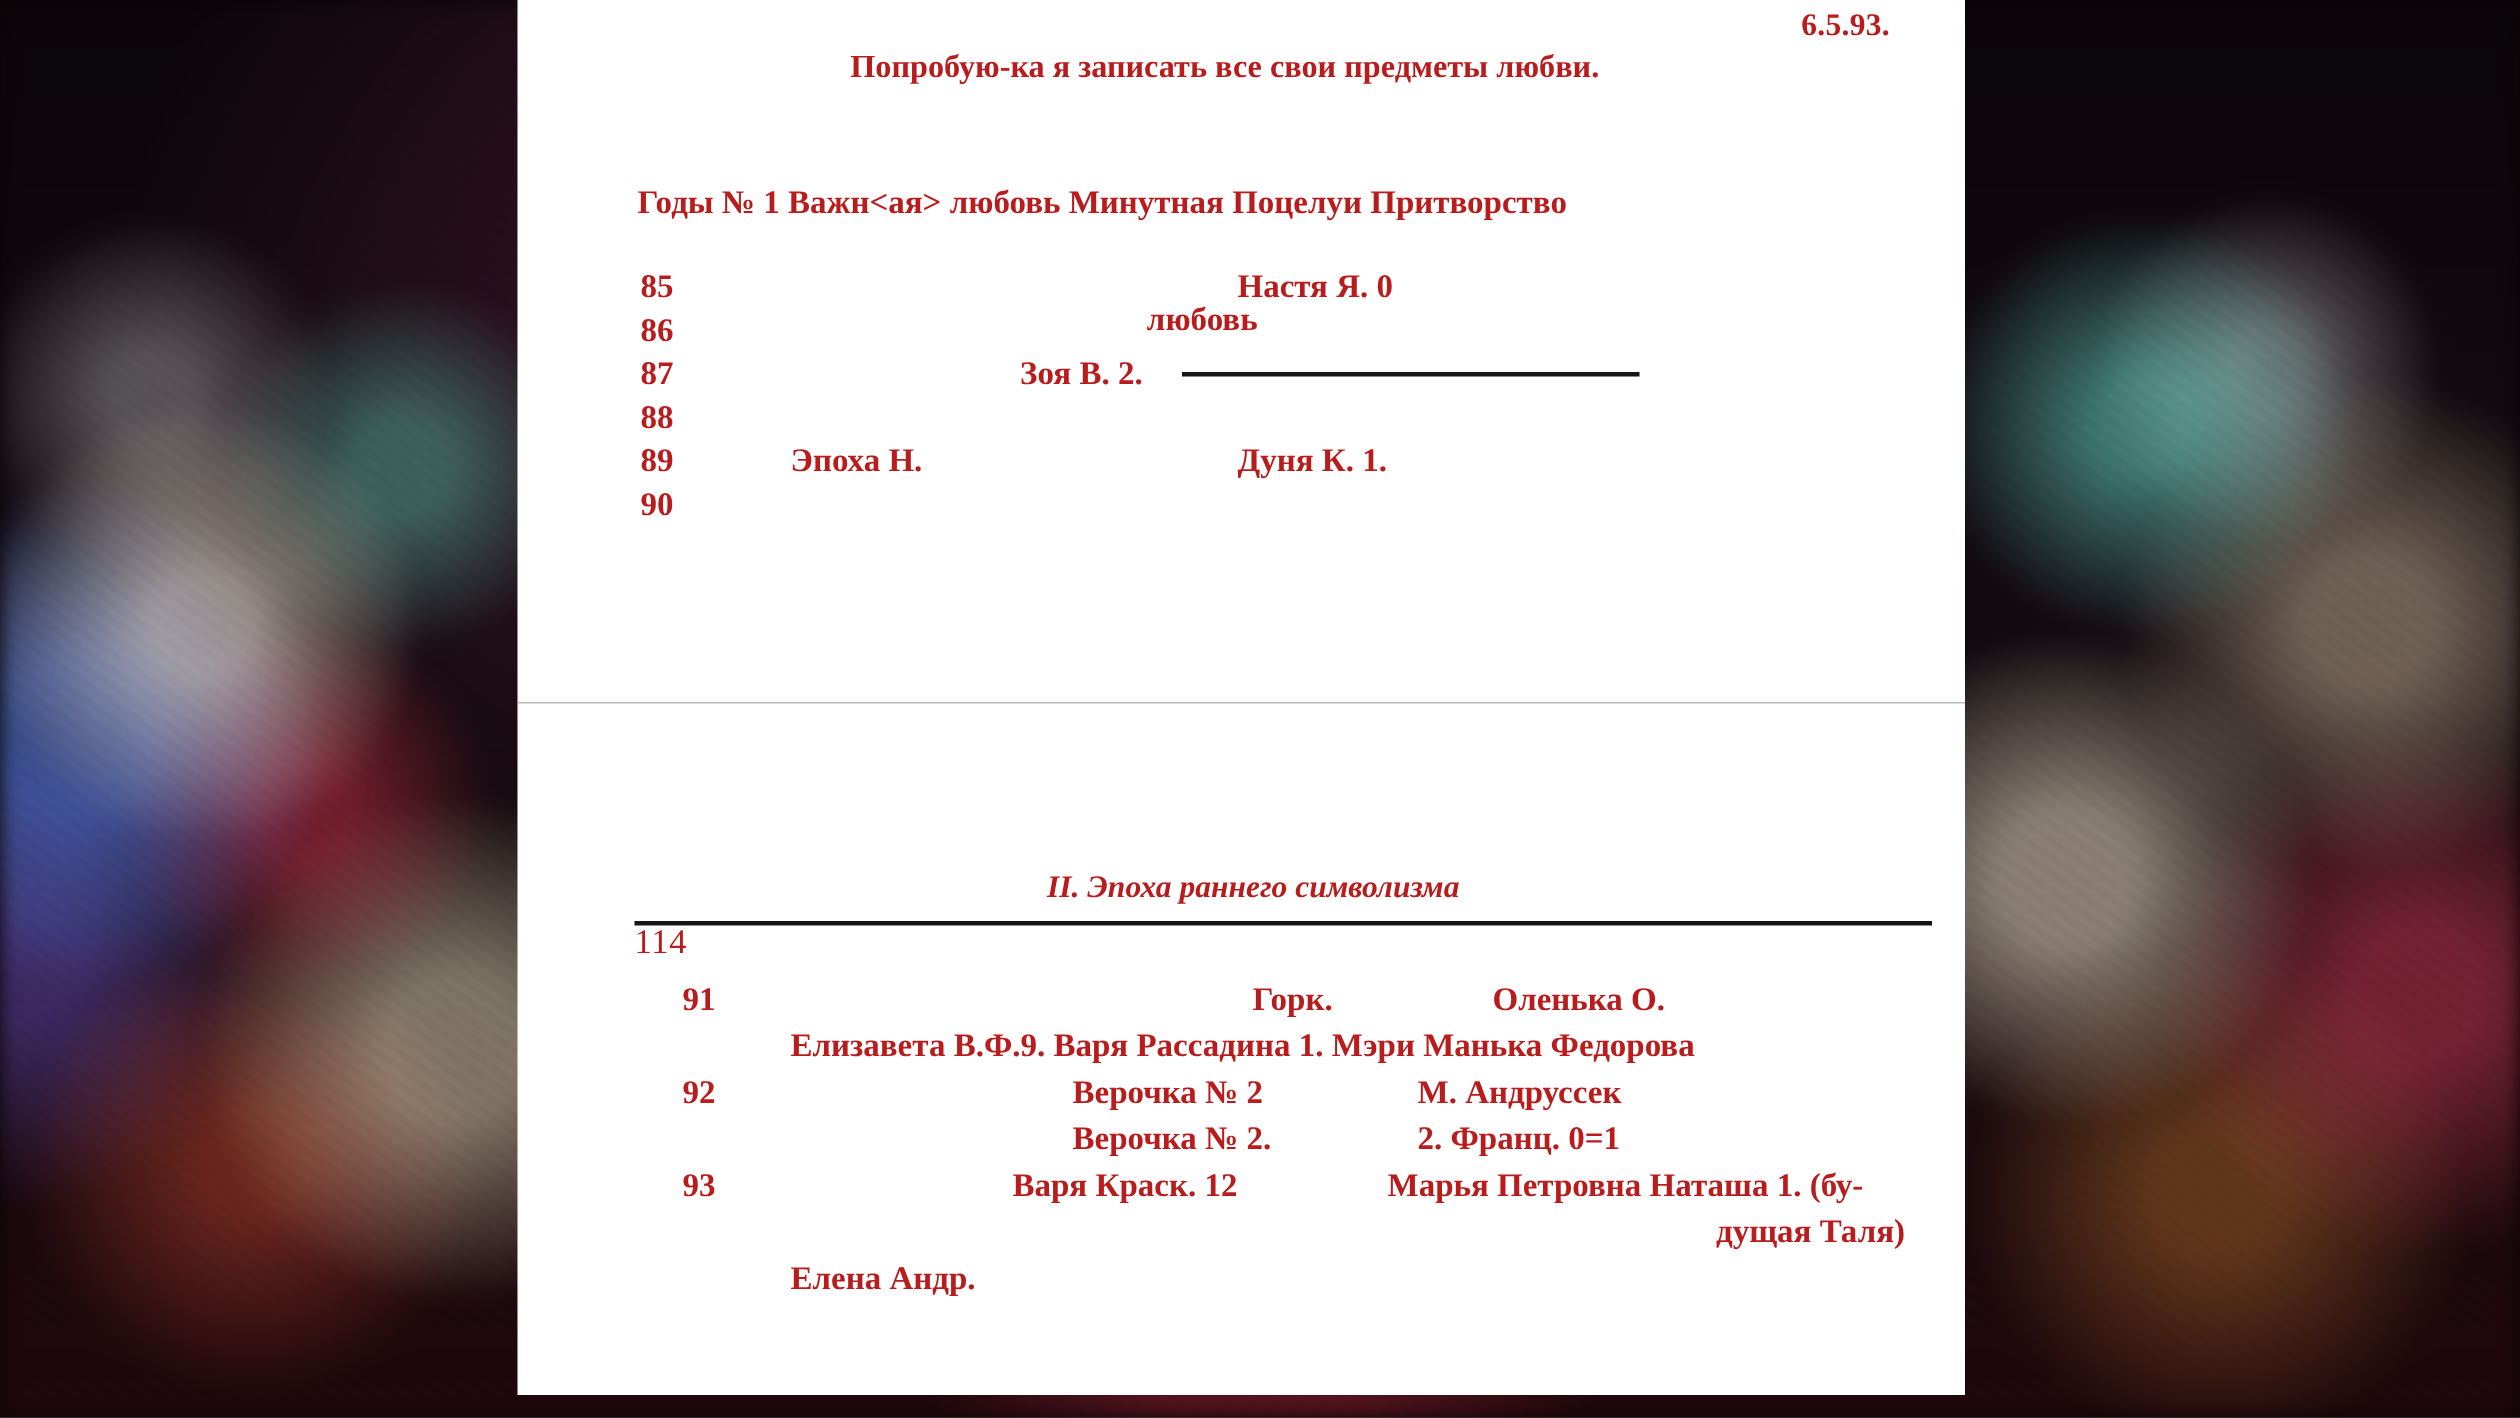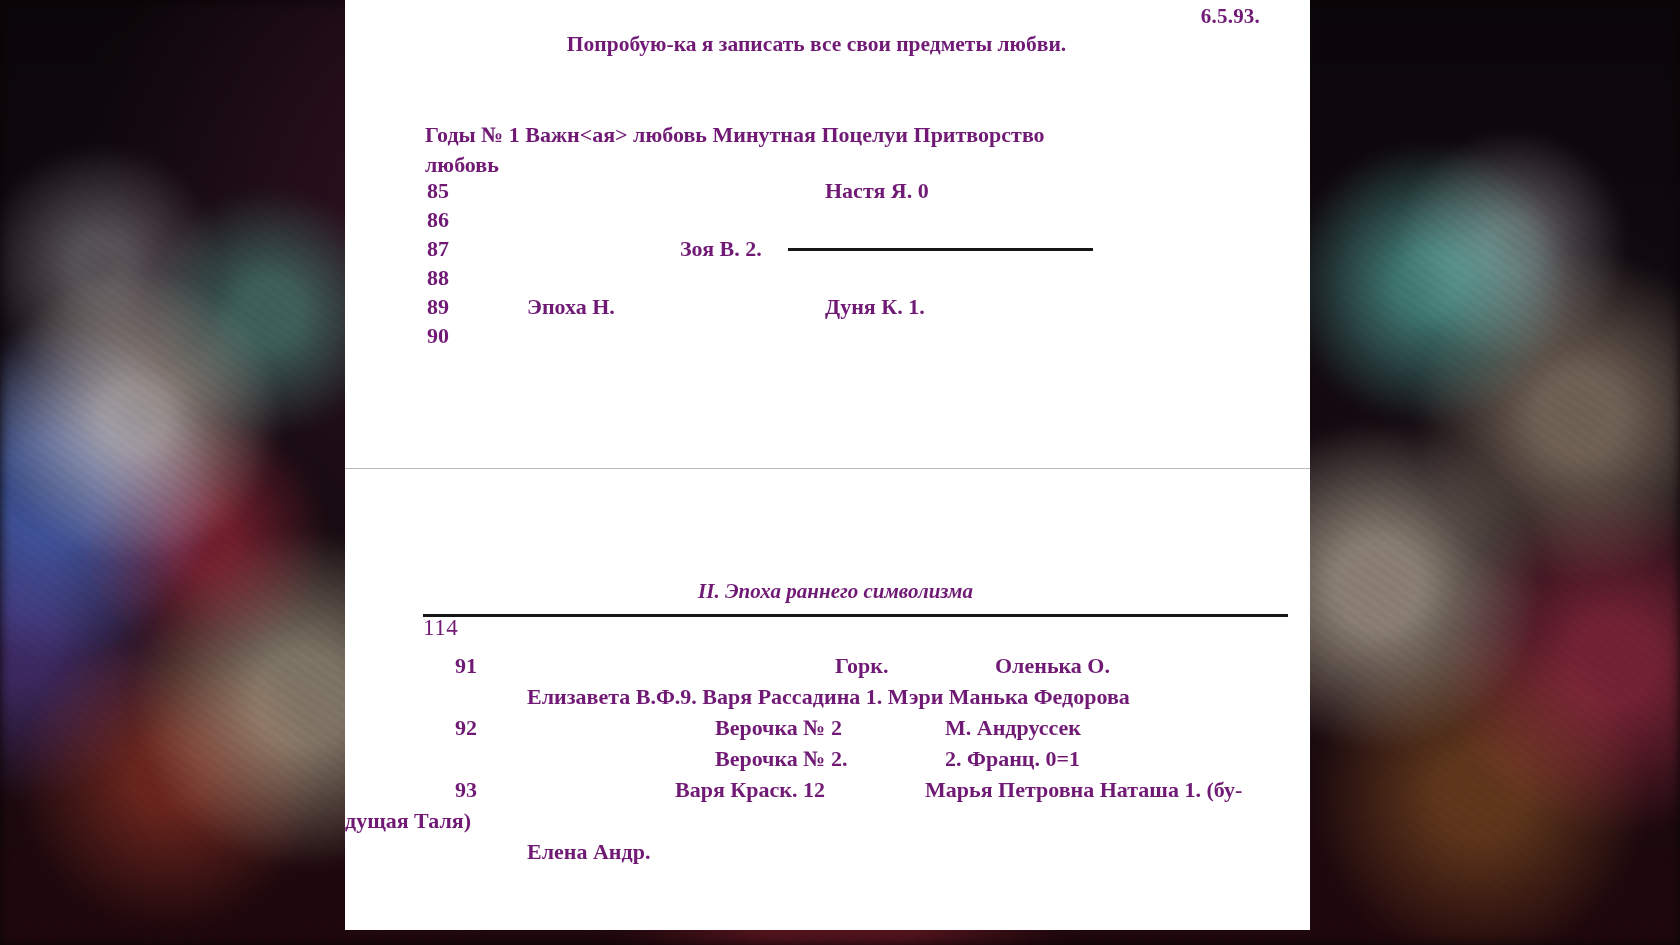--- a/index.html
+++ b/index.html
@@ -61,21 +61,21 @@
     top: 0;
     width: 965px;
     height: 930px;
     background: #ffffff;
     overflow: hidden;
   }
   .page-inner {
     position: relative;
     width: 100%;
     height: 100%;
-    color: #701a75;
+    color: #b91c1c;
   }
 
   .date-line {
     position: absolute;
     right: 50px;
     top: 4px;
     font-size: 21px;
     font-weight: 700;
     letter-spacing: 0.2px;
   }
@@ -93,21 +93,21 @@
   .col-head {
     position: absolute;
     left: 80px;
     right: 22px;
     top: 92px;
     font-size: 22px;
     font-weight: 700;
     line-height: 1.35;
   }
   .col-head .head-row1 { display: block; white-space: nowrap; margin-top: 28px; }
-  .col-head .head-row2 { display: block; text-align: left; padding-right: 110px; }
+  .col-head .head-row2 { display: block; text-align: center; padding-right: 110px; margin-top: 48px; }
 
   .rows {
     position: absolute;
     left: 0;
     right: 0;
     top: 176px;
     font-size: 22px;
     font-weight: 700;
   }
   .row {
@@ -182,21 +182,21 @@
     right: 0;
     top: 650px;
     font-size: 22px;
     font-weight: 700;
   }
   .rows2 .row { height: 31px; line-height: 31px; text-align: right; }
   .center-cont {
     position: relative;
     height: 31px;
     line-height: 31px;
-    text-align: left;
+    text-align: right;
     padding-right: 40px;
     font-size: 22px;
     font-weight: 700;
   }
 </style>
 </head>
 <body>
 
 <div id="viewer">
 

